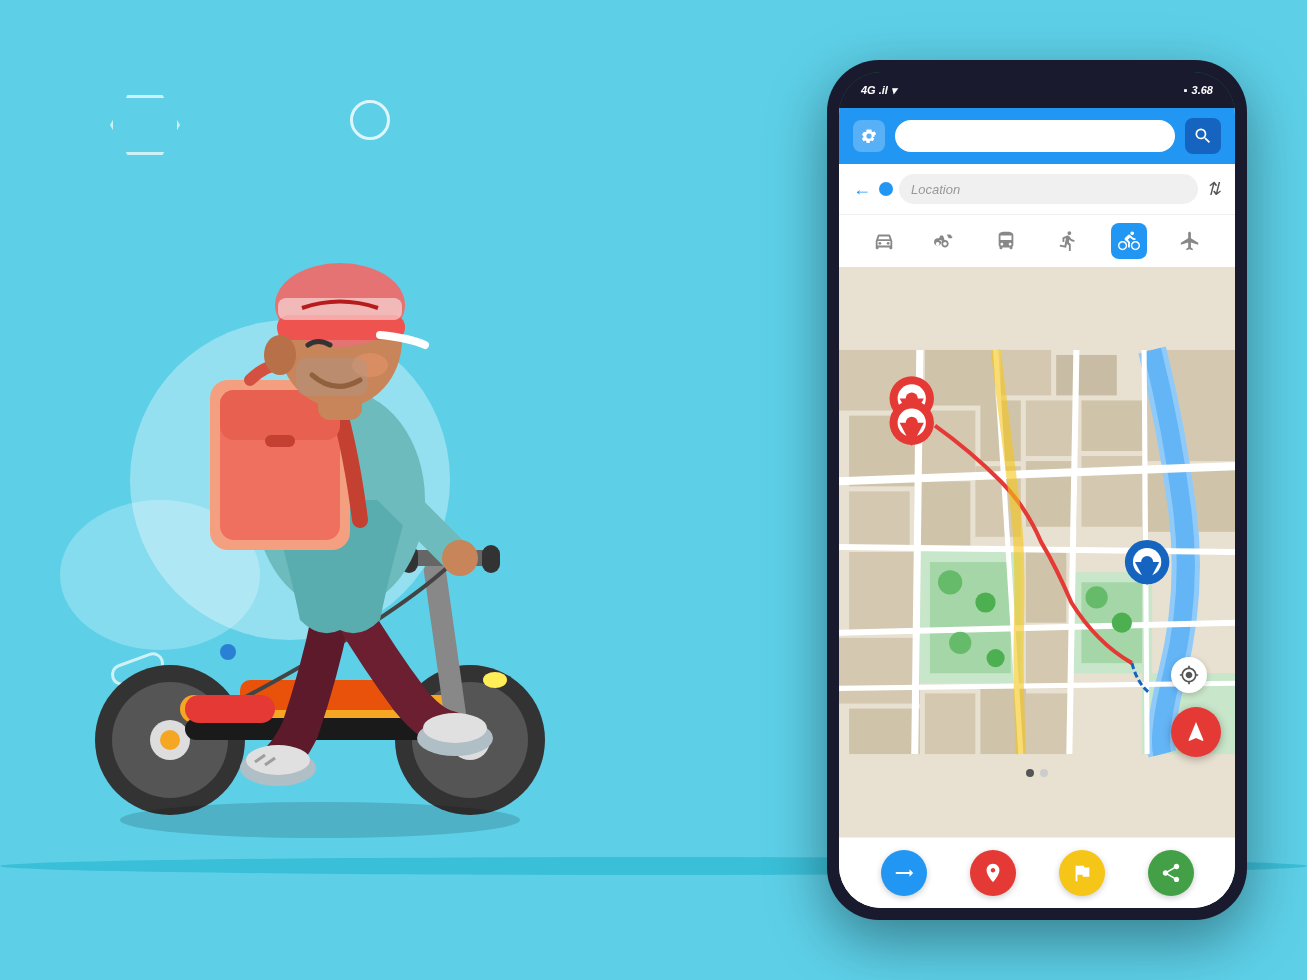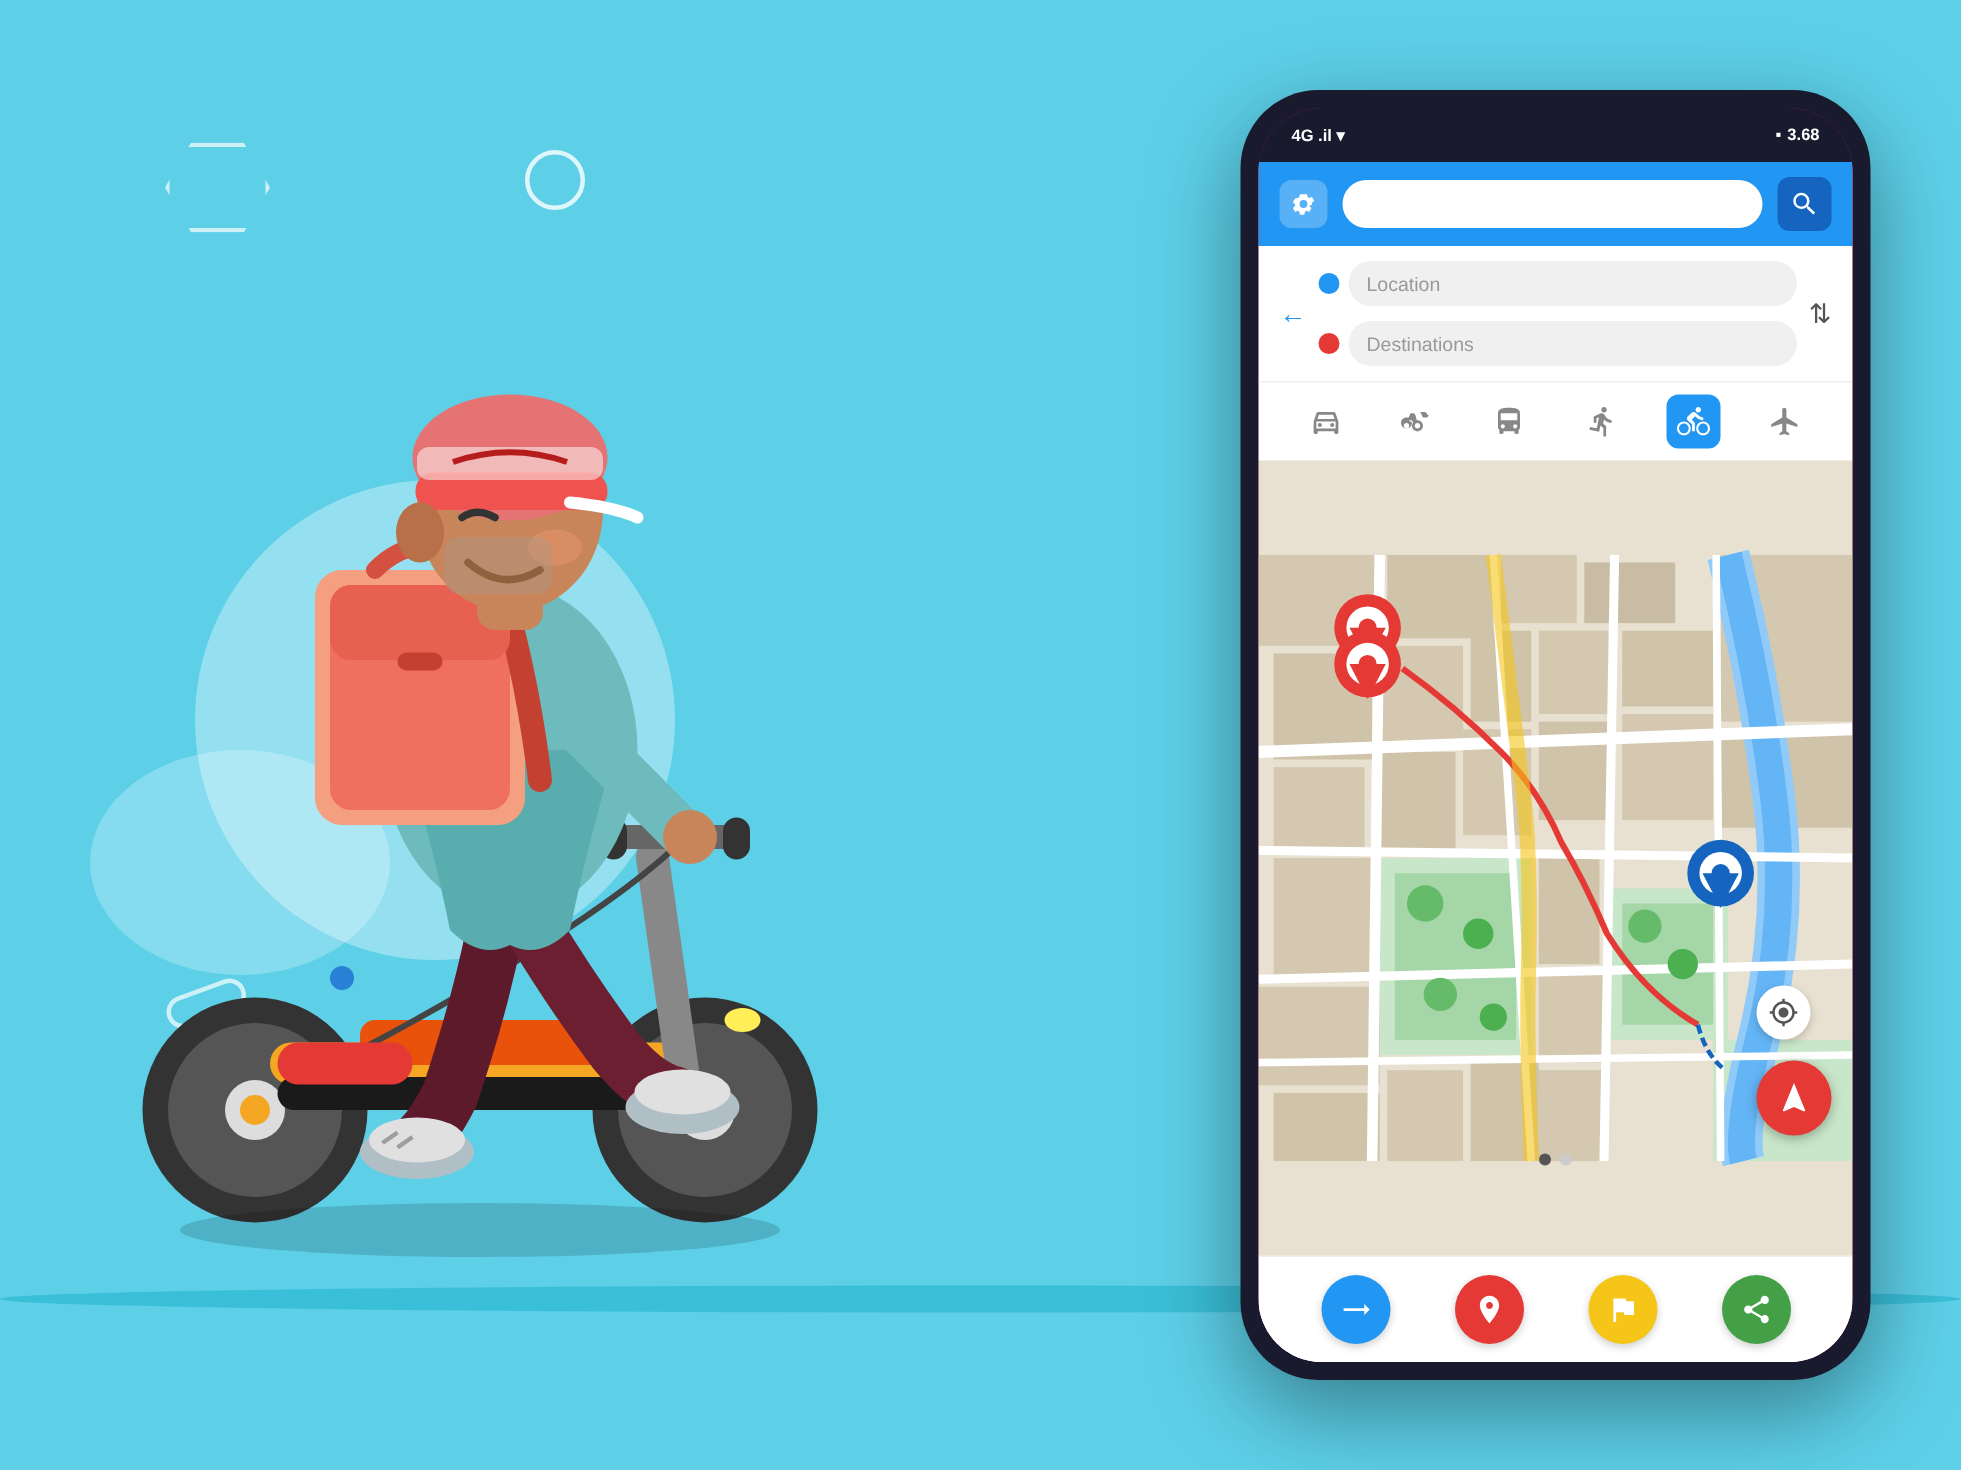--- a/index.html
+++ b/index.html
@@ -119,23 +119,24 @@
       width: 100%;
       height: 100%;
       background: #1a1a2e;
       border-radius: 52px;
       position: relative;
       box-shadow: 0 20px 60px rgba(0,0,0,0.4);
     }
     .phone-inner {
       position: absolute;
       top: 12px; left: 12px; right: 12px; bottom: 12px;
-      background: #be185d;
+      background: #15803d;
       border-radius: 42px;
       overflow: hidden;
+      font-style: italic;
     }
     
     .status-bar {
       background: #1a1a2e;
       height: 36px;
       display: flex;
       align-items: center;
       justify-content: space-between;
       padding: 0 22px;
       color: white;
@@ -199,21 +200,21 @@
     }
     .route-back-btn {
       color: #2196f3;
       font-size: 18px;
       cursor: pointer;
     }
     .route-inputs {
       flex: 1;
       display: flex;
       flex-direction: column;
-      gap: 10px;
+      gap: 20px;
     }
     .route-input-row {
       display: flex;
       align-items: center;
       gap: 6px;
     }
     .route-dot-blue {
       width: 14px; height: 14px;
       background: #2196f3;
       border-radius: 50%;
@@ -473,26 +474,20 @@
           </div>
         </div>
 
         <div class="route-section">
           <div class="route-back-btn">←</div>
           <div class="route-inputs">
             <div class="route-input-row">
               <div class="route-dot-blue"></div>
               <div class="route-input-field">
                 <span>Location</span>
-              </div>
-            </div>
-            <div class="route-input-row">
-              <div class="route-dot-red"></div>
-              <div class="route-input-field">
-                <span>Destinations</span>
               </div>
             </div>
           </div>
           <div class="route-swap-btn">⇅</div>
         </div>
 
         <div class="transport-bar">
           <div class="transport-icon">
             <svg width="22" height="22" viewBox="0 0 24 24" fill="#888">
               <path d="M18.92 6.01C18.72 5.42 18.16 5 17.5 5h-11c-.66 0-1.21.42-1.42 1.01L3 12v8c0 .55.45 1 1 1h1c.55 0 1-.45 1-1v-1h12v1c0 .55.45 1 1 1h1c.55 0 1-.45 1-1v-8l-2.08-5.99zM6.85 7h10.29l1.08 3.11H5.77L6.85 7zM19 17H5v-5h14v5z"></path>

